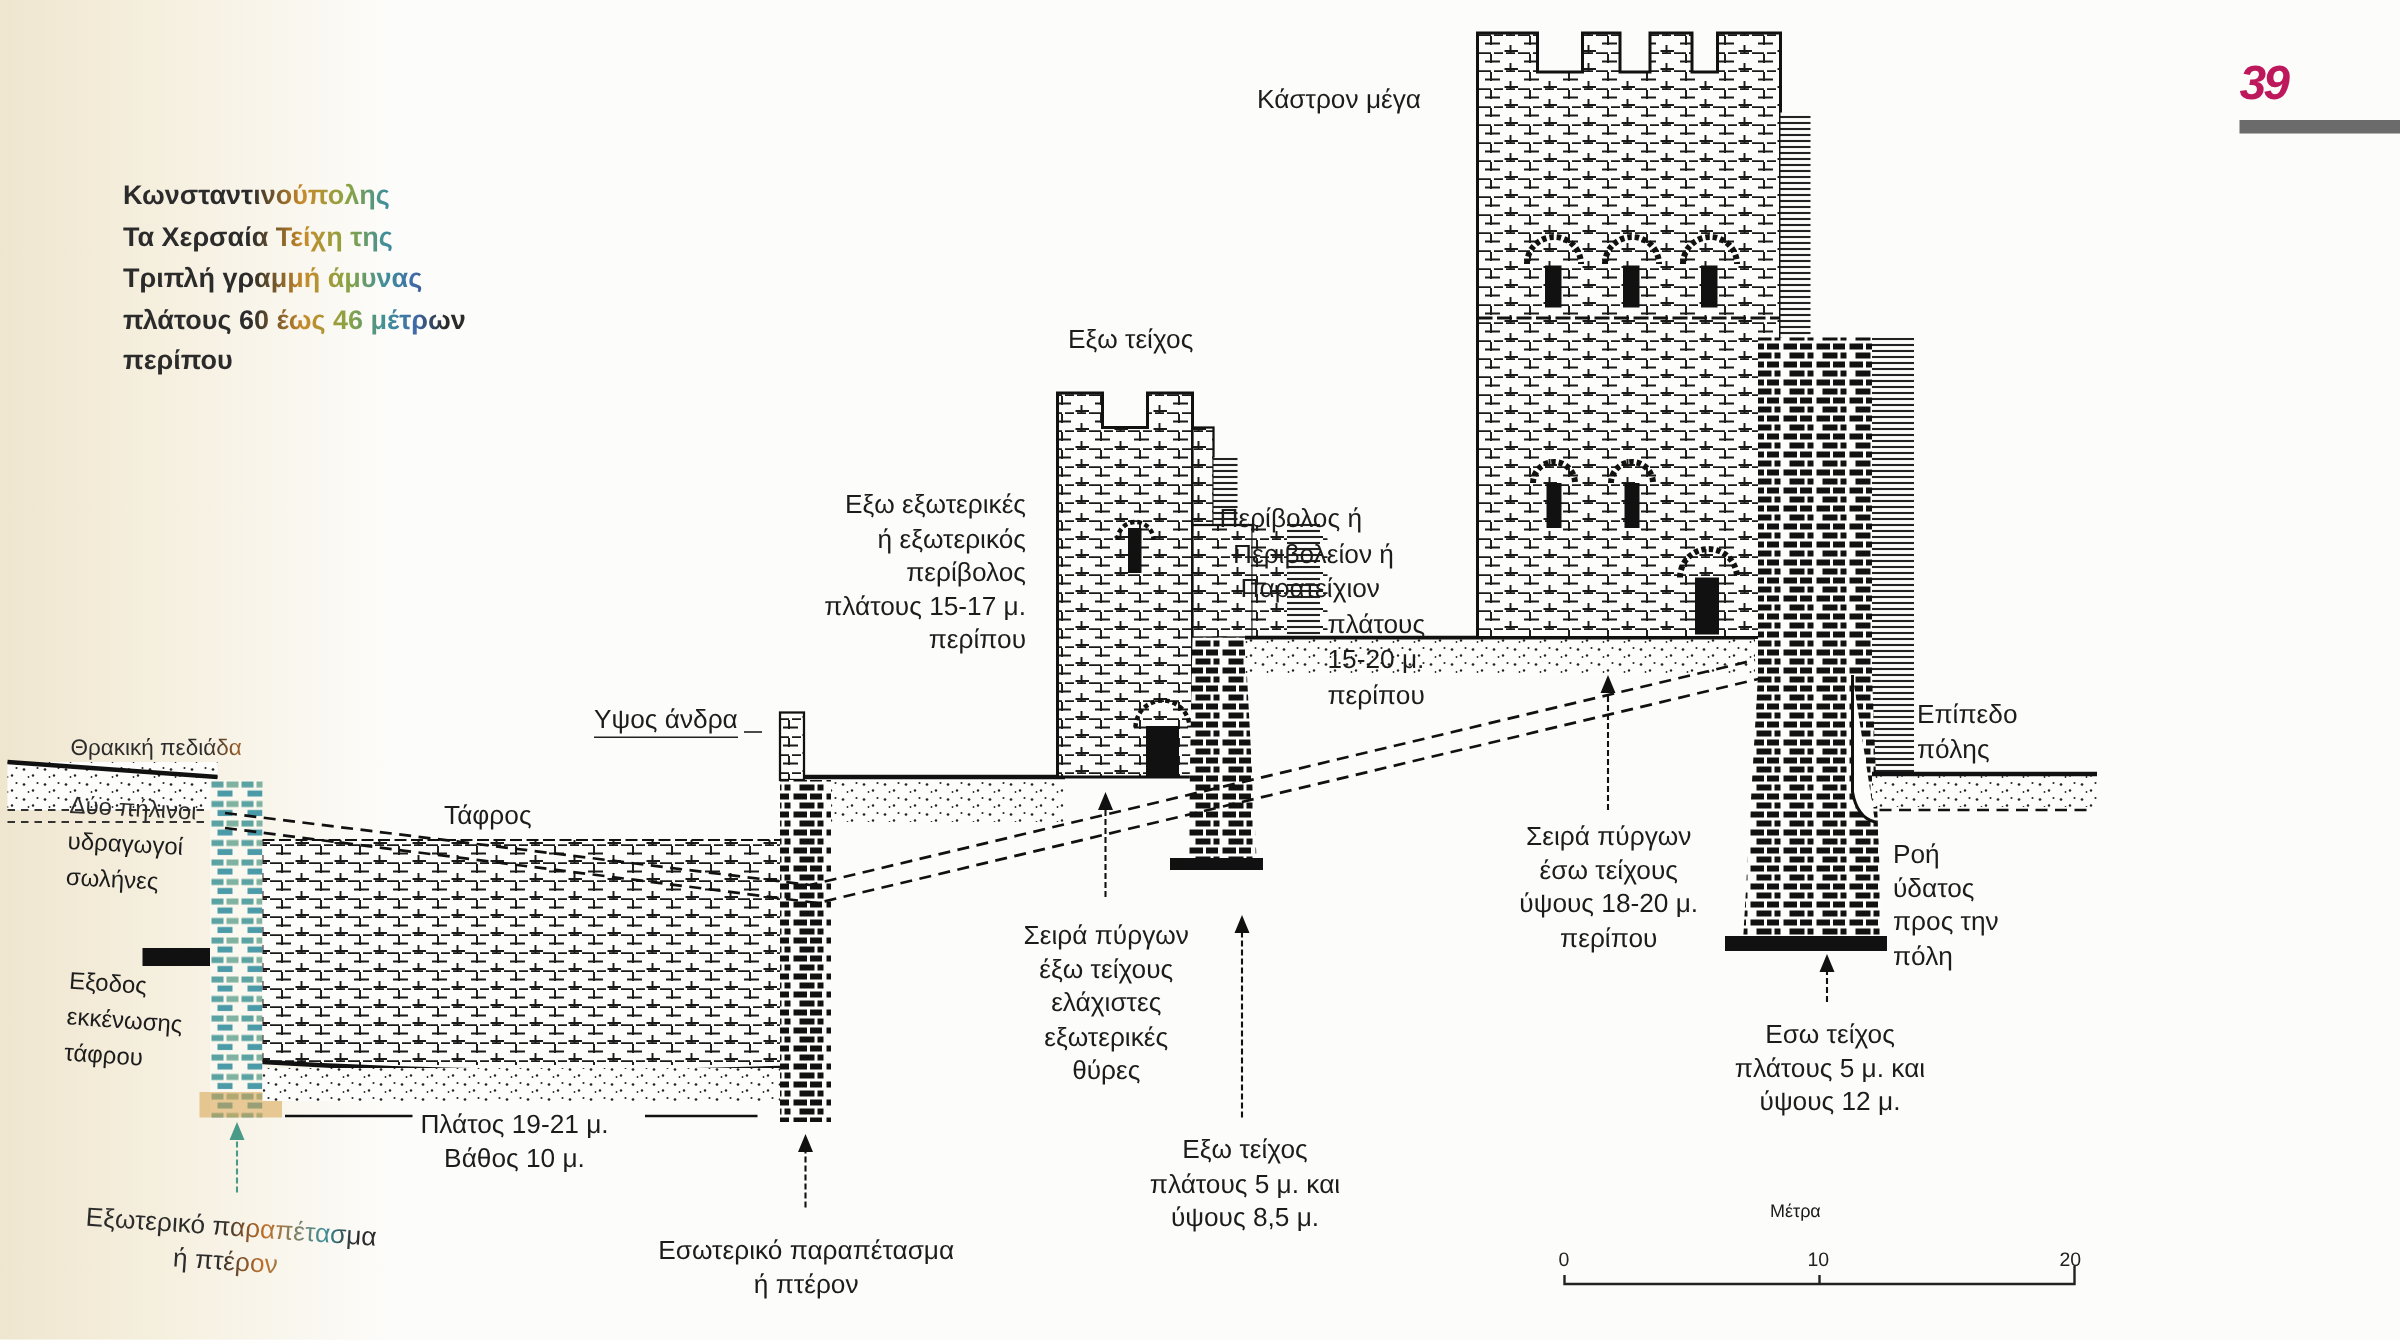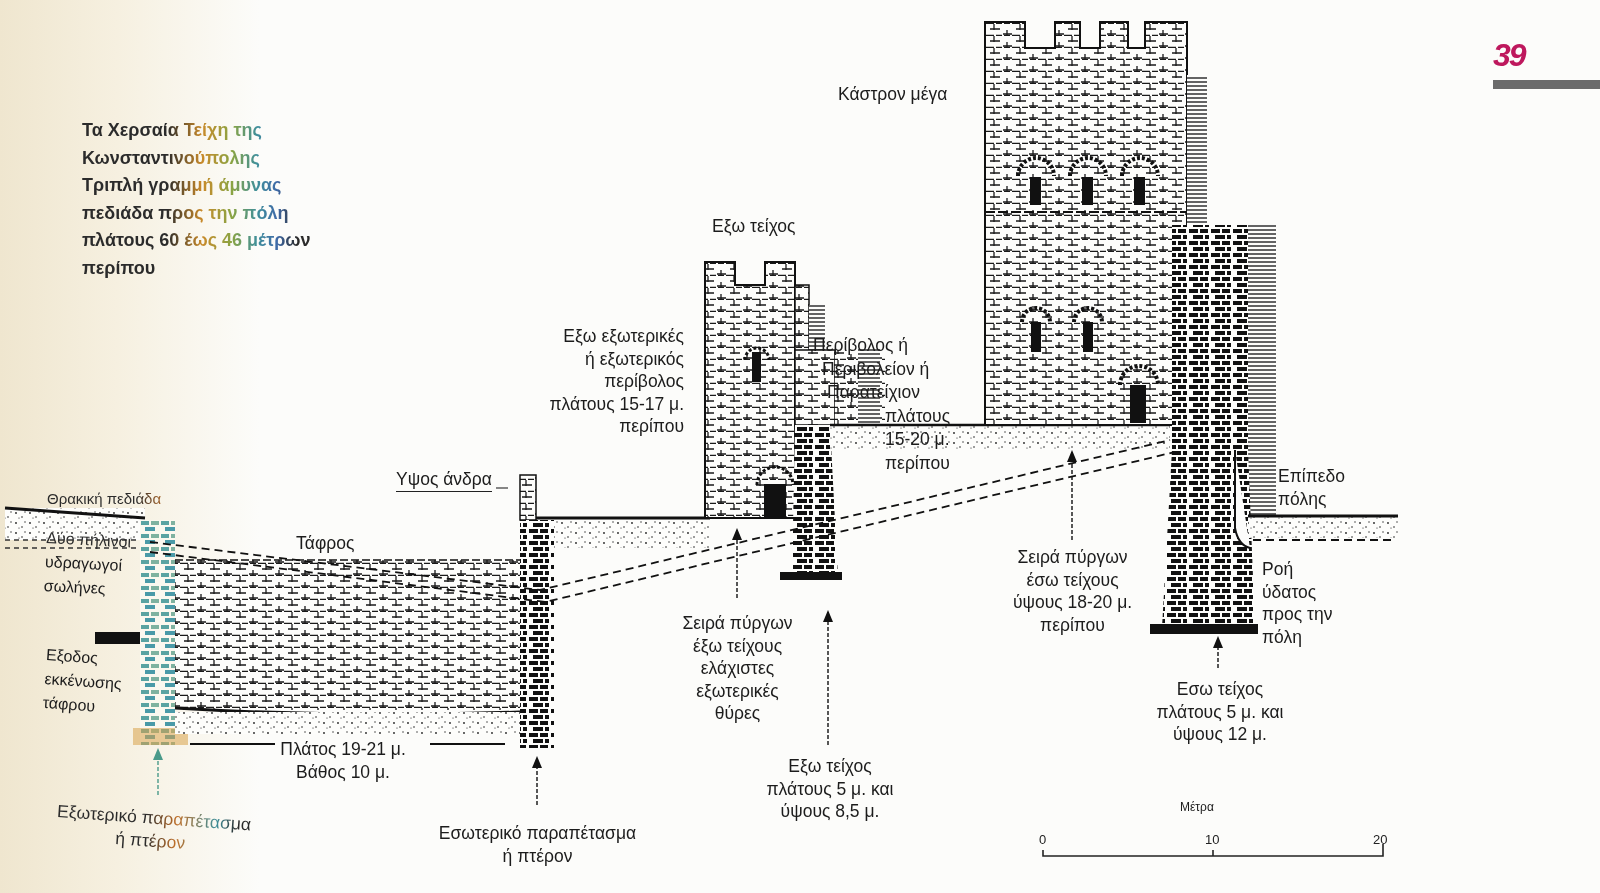--- a/index.html
+++ b/index.html
@@ -189,32 +189,31 @@
     <path d="M1213 648 L1218 636 L1223 648 Z" stroke="none"></path>
   </g>
 
   <g>
     <path d="M1043 850 V856 H1383 V844" stroke="#222" stroke-width="1.6" fill="none"></path>
     <path d="M1213 850 V856" stroke="#222" stroke-width="1.6"></path>
   </g>
 </svg>
 
 <div class="lbl title-block" style="left:82px; top:117px;">
+  <span class="ln rainbow">Κωνσταντινούπολης</span>
   <span class="ln rainbow">Τα Χερσαία Τείχη της</span>
-  <span class="ln rainbow">Κωνσταντινούπολης</span>
   <span class="ln rainbow">Τριπλή γραμμή άμυνας</span>
-  <span class="ln rainbow">πεδιάδα προς την πόλη</span>
   <span class="ln rainbow">πλάτους 60 έως 46 μέτρων</span>
   <span class="ln rainbow">περίπου</span>
 </div>
 
 <div class="page-num">39</div>
 <div class="page-bar"></div>
 
-<div class="lbl" style="left:838px; top:55px;margin-top:28px;">Κάστρον μέγα</div>
+<div class="lbl" style="left:838px; top:55px;">Κάστρον μέγα</div>
 <div class="lbl" style="left:712px; top:215px;">Εξω τείχος</div>
 
 <div class="lbl" style="left:813px; top:298px; line-height:23.5px;margin-top:36px;">
   <span class="ln">Περίβολος ή</span>
   <span class="ln" style="padding-left:9px;">Περιβολείον ή</span>
   <span class="ln" style="padding-left:14px;">Παρατείχιον</span>
   <span class="ln" style="padding-left:72px;">πλάτους</span>
   <span class="ln" style="padding-left:72px;">15-20 μ.</span>
   <span class="ln" style="padding-left:72px;">περίπου</span>
 </div>

